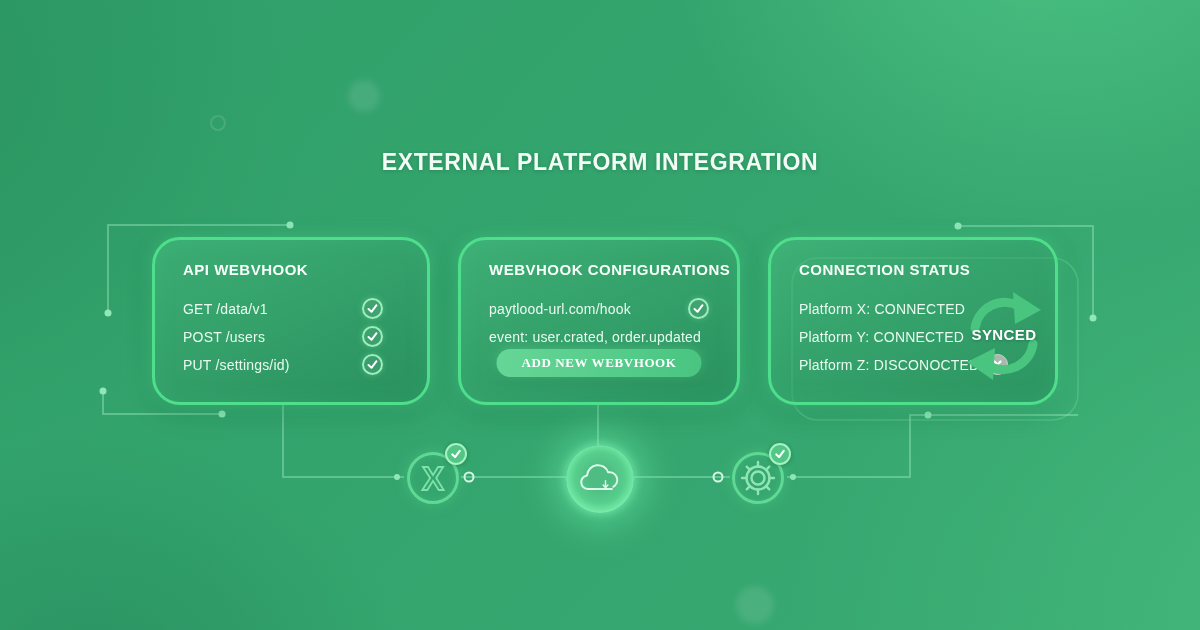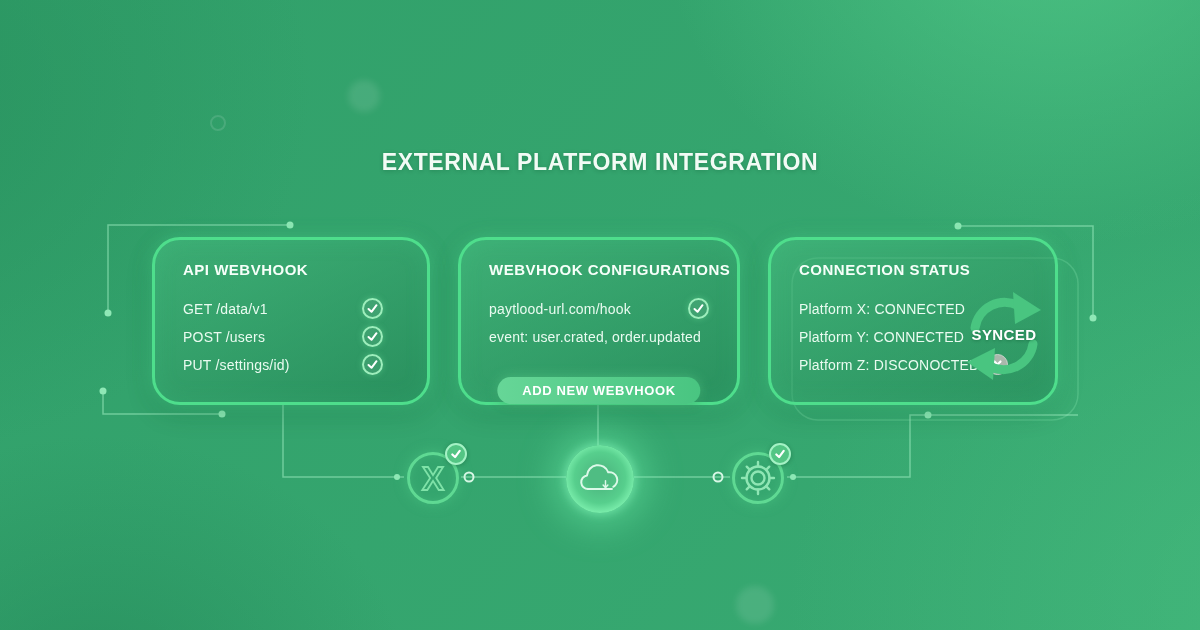--- a/index.html
+++ b/index.html
@@ -62,25 +62,25 @@
   .card-2 .check { right:28px; top:58px; }
   .c1 { top:58px; } .c2 { top:86px; } .c3 { top:114px; }
 
   .xbadge {
     display:inline-flex; width:21px; height:21px; border-radius:50%;
     background:#a9b8ac; border:1.5px solid #c9d6cc; margin-left:8px;
     align-items:center; justify-content:center; flex:0 0 auto;
   }
 
   .add-btn {
-    position:absolute; left:50%; top:137px; transform:translateX(-50%);
+    position:absolute; left:50%; top:109px; transform:translateX(-50%);
     padding:6px 25px; border:none; border-radius:14px; cursor:pointer;
     background:linear-gradient(90deg,#66d697,#49c581);
     color:#ffffff; font-size:13px; font-weight:700; letter-spacing:0.6px;
-    font-family:Liberation Sans, sans-serif; white-space:nowrap;
+    font-family:Liberation Serif, serif; white-space:nowrap;
     box-shadow:0 0 12px rgba(110,235,165,0.45), 0 3px 8px rgba(0,70,35,0.25);
   }
 
   .sync-widget { position:absolute; right:4px; top:44px; width:94px; height:104px; }
   .sync-widget svg { position:absolute; left:0; top:0; }
   .sync-label {
     position:absolute; left:0; top:42px; width:100%; text-align:center;
     color:#ffffff; font-size:15px; font-weight:700; letter-spacing:0.4px;
     text-shadow:0 1px 3px rgba(0,60,30,0.35);
   }

